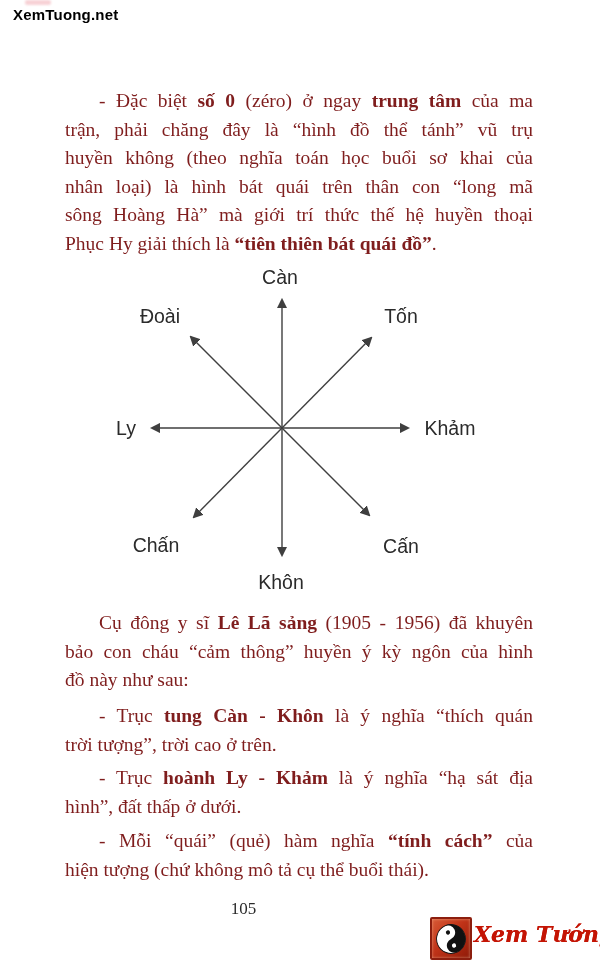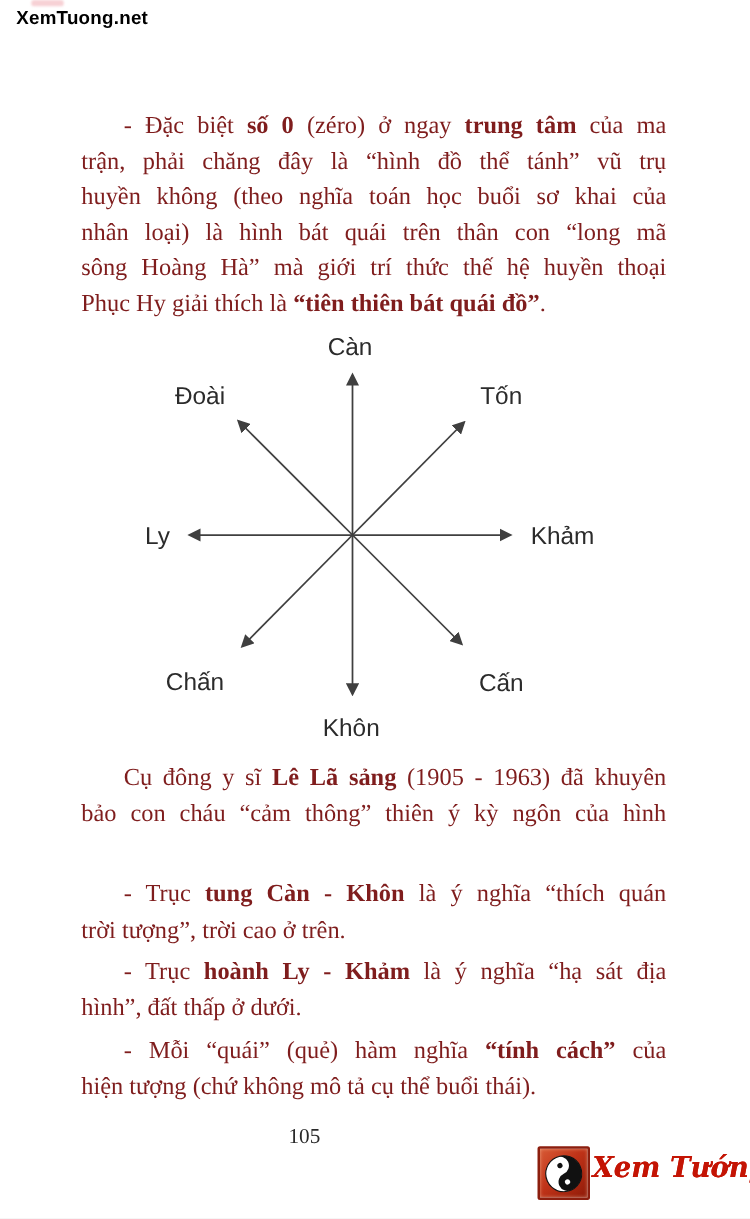--- a/index.html
+++ b/index.html
@@ -80,22 +80,23 @@
 
   <div class="para" id="para-1">
       <div class="line first"><span>- Đặc biệt </span><span class="b">số 0</span><span> (zéro) ở ngay </span><span class="b">trung tâm</span><span> của ma</span></div>
       <div class="line"><span>trận, phải chăng đây là “hình đồ thể tánh” vũ trụ</span></div>
       <div class="line"><span>huyền không (theo nghĩa toán học buổi sơ khai của</span></div>
       <div class="line"><span>nhân loại) là hình bát quái trên thân con “long mã</span></div>
       <div class="line"><span>sông Hoàng Hà” mà giới trí thức thế hệ huyền thoại</span></div>
       <div class="line last"><span>Phục Hy giải thích là </span><span class="b">“tiên thiên bát quái đồ”</span><span>.</span></div>
     </div>
   <div class="para" id="para-2">
-      <div class="line first"><span>Cụ đông y sĩ </span><span class="b">Lê Lã sảng</span><span> (1905 - 1963) đã khuyên</span></div>
-      <div class="line"><span>bảo con cháu “cảm thông” thiên ý kỳ ngôn của hình</span></div>
+      <div class="line first"><span>Cụ đông y sĩ </span><span class="b">Lê Lã sảng</span><span> (1905 - 1956) đã khuyên</span></div>
+      <div class="line"><span>bảo con cháu “cảm thông” huyền ý kỳ ngôn của hình</span></div>
+      <div class="line last"><span>đồ này như sau:</span></div>
     </div>
   <div class="para" id="para-3">
       <div class="line first"><span>- Trục </span><span class="b">tung Càn - Khôn</span><span> là ý nghĩa “thích quán</span></div>
       <div class="line last"><span>trời tượng”, trời cao ở trên.</span></div>
     </div>
   <div class="para" id="para-4">
       <div class="line first"><span>- Trục </span><span class="b">hoành Ly - Khảm</span><span> là ý nghĩa “hạ sát địa</span></div>
       <div class="line last"><span>hình”, đất thấp ở dưới.</span></div>
     </div>
   <div class="para" id="para-5">

